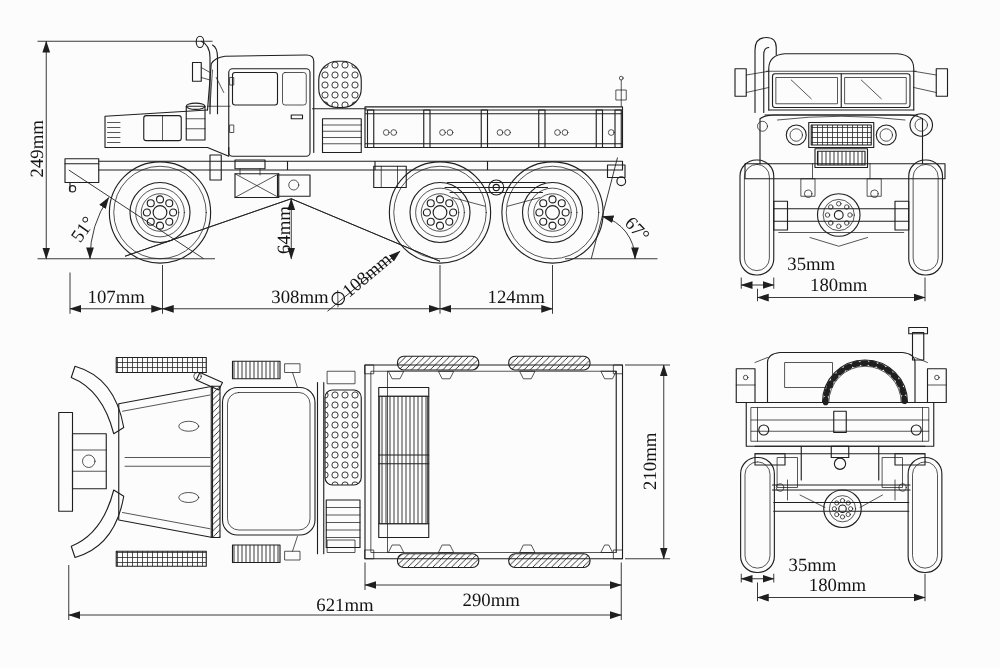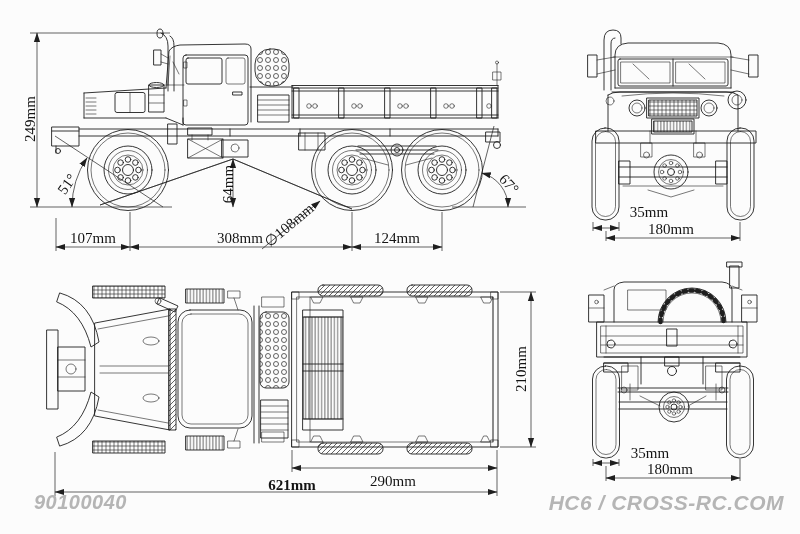--- a/index.html
+++ b/index.html
@@ -346,28 +346,26 @@
     <path d="M606,478 H740" marker-start="url(#ma)" marker-end="url(#ma)"></path>
   </g>
 </svg>
 
   <span class="dim rot90" style="left:-2px;top:110px;width:64px;">249mm</span>
   <span class="dim" style="left:45px;top:175px;width:44px;transform:rotate(-55deg);">51°</span>
   <span class="dim rot90" style="left:196px;top:175px;width:64px;">64mm</span>
   <span class="dim" style="left:61px;top:229px;width:64px;font-family:Liberation Serif, serif;">107mm</span>
   <span class="dim" style="left:208px;top:229px;width:64px;">308mm</span>
   <span class="dim" style="left:253px;top:216px;width:72px;transform:rotate(-40deg);">∅108mm</span>
-  <span class="dim" style="left:365px;top:229px;width:64px;">124mm</span>
+  <span class="dim" style="left:381px;top:229px;width:64px;">124mm</span>
   <span class="dim" style="left:487px;top:175px;width:44px;transform:rotate(47deg);">67°</span>
 
   <span class="dim" style="left:621px;top:203px;width:56px;">35mm</span>
   <span class="dim" style="left:639px;top:220px;width:64px;">180mm</span>
 
   <span class="dim" style="left:361px;top:472px;width:64px;">290mm</span>
-  <span class="dim" style="left:260px;top:476px;width:64px;font-weight:bold;">621mm</span>
+  <span class="dim" style="left:244px;top:476px;width:64px;">621mm</span>
   <span class="dim rot90" style="left:489px;top:360px;width:64px;">210mm</span>
 
   <span class="dim" style="left:622px;top:444px;width:56px;">35mm</span>
   <span class="dim" style="left:638px;top:460px;width:64px;">180mm</span>
 
-  <span class="wm wm-left">90100040</span>
-  <span class="wm wm-right">HC6 / CROSS-RC.COM</span>
 </div>
 
 </body></html>

